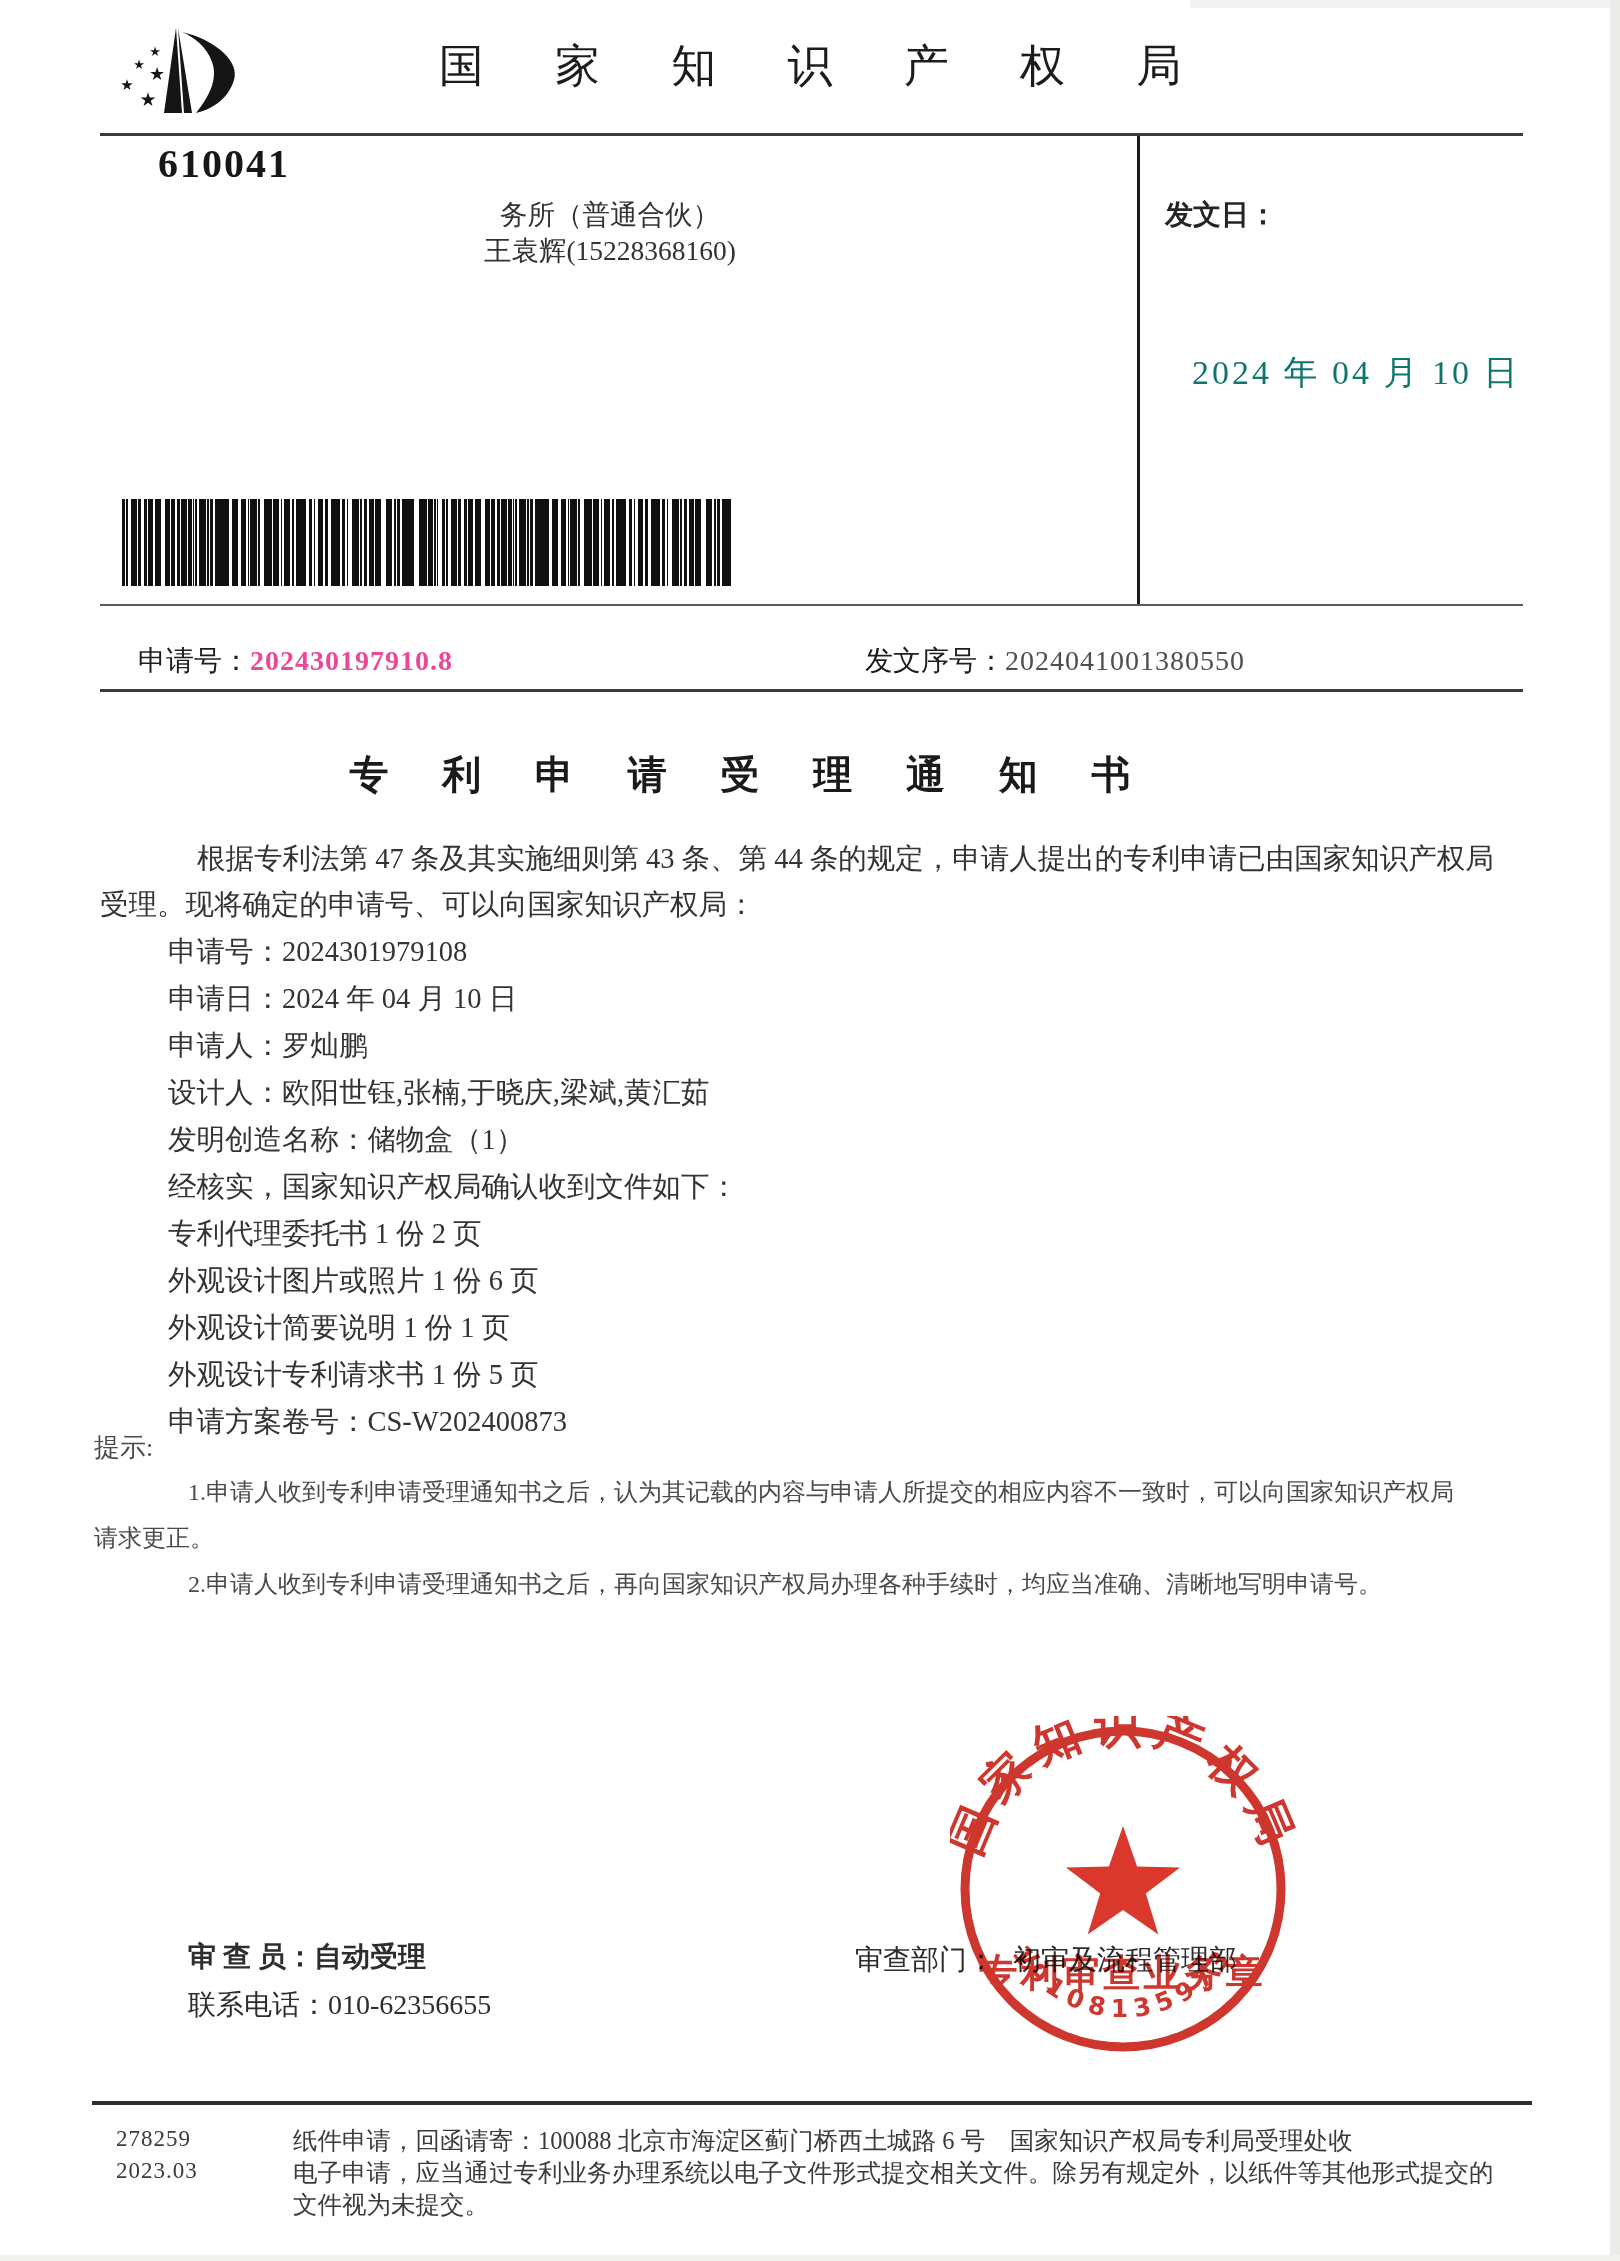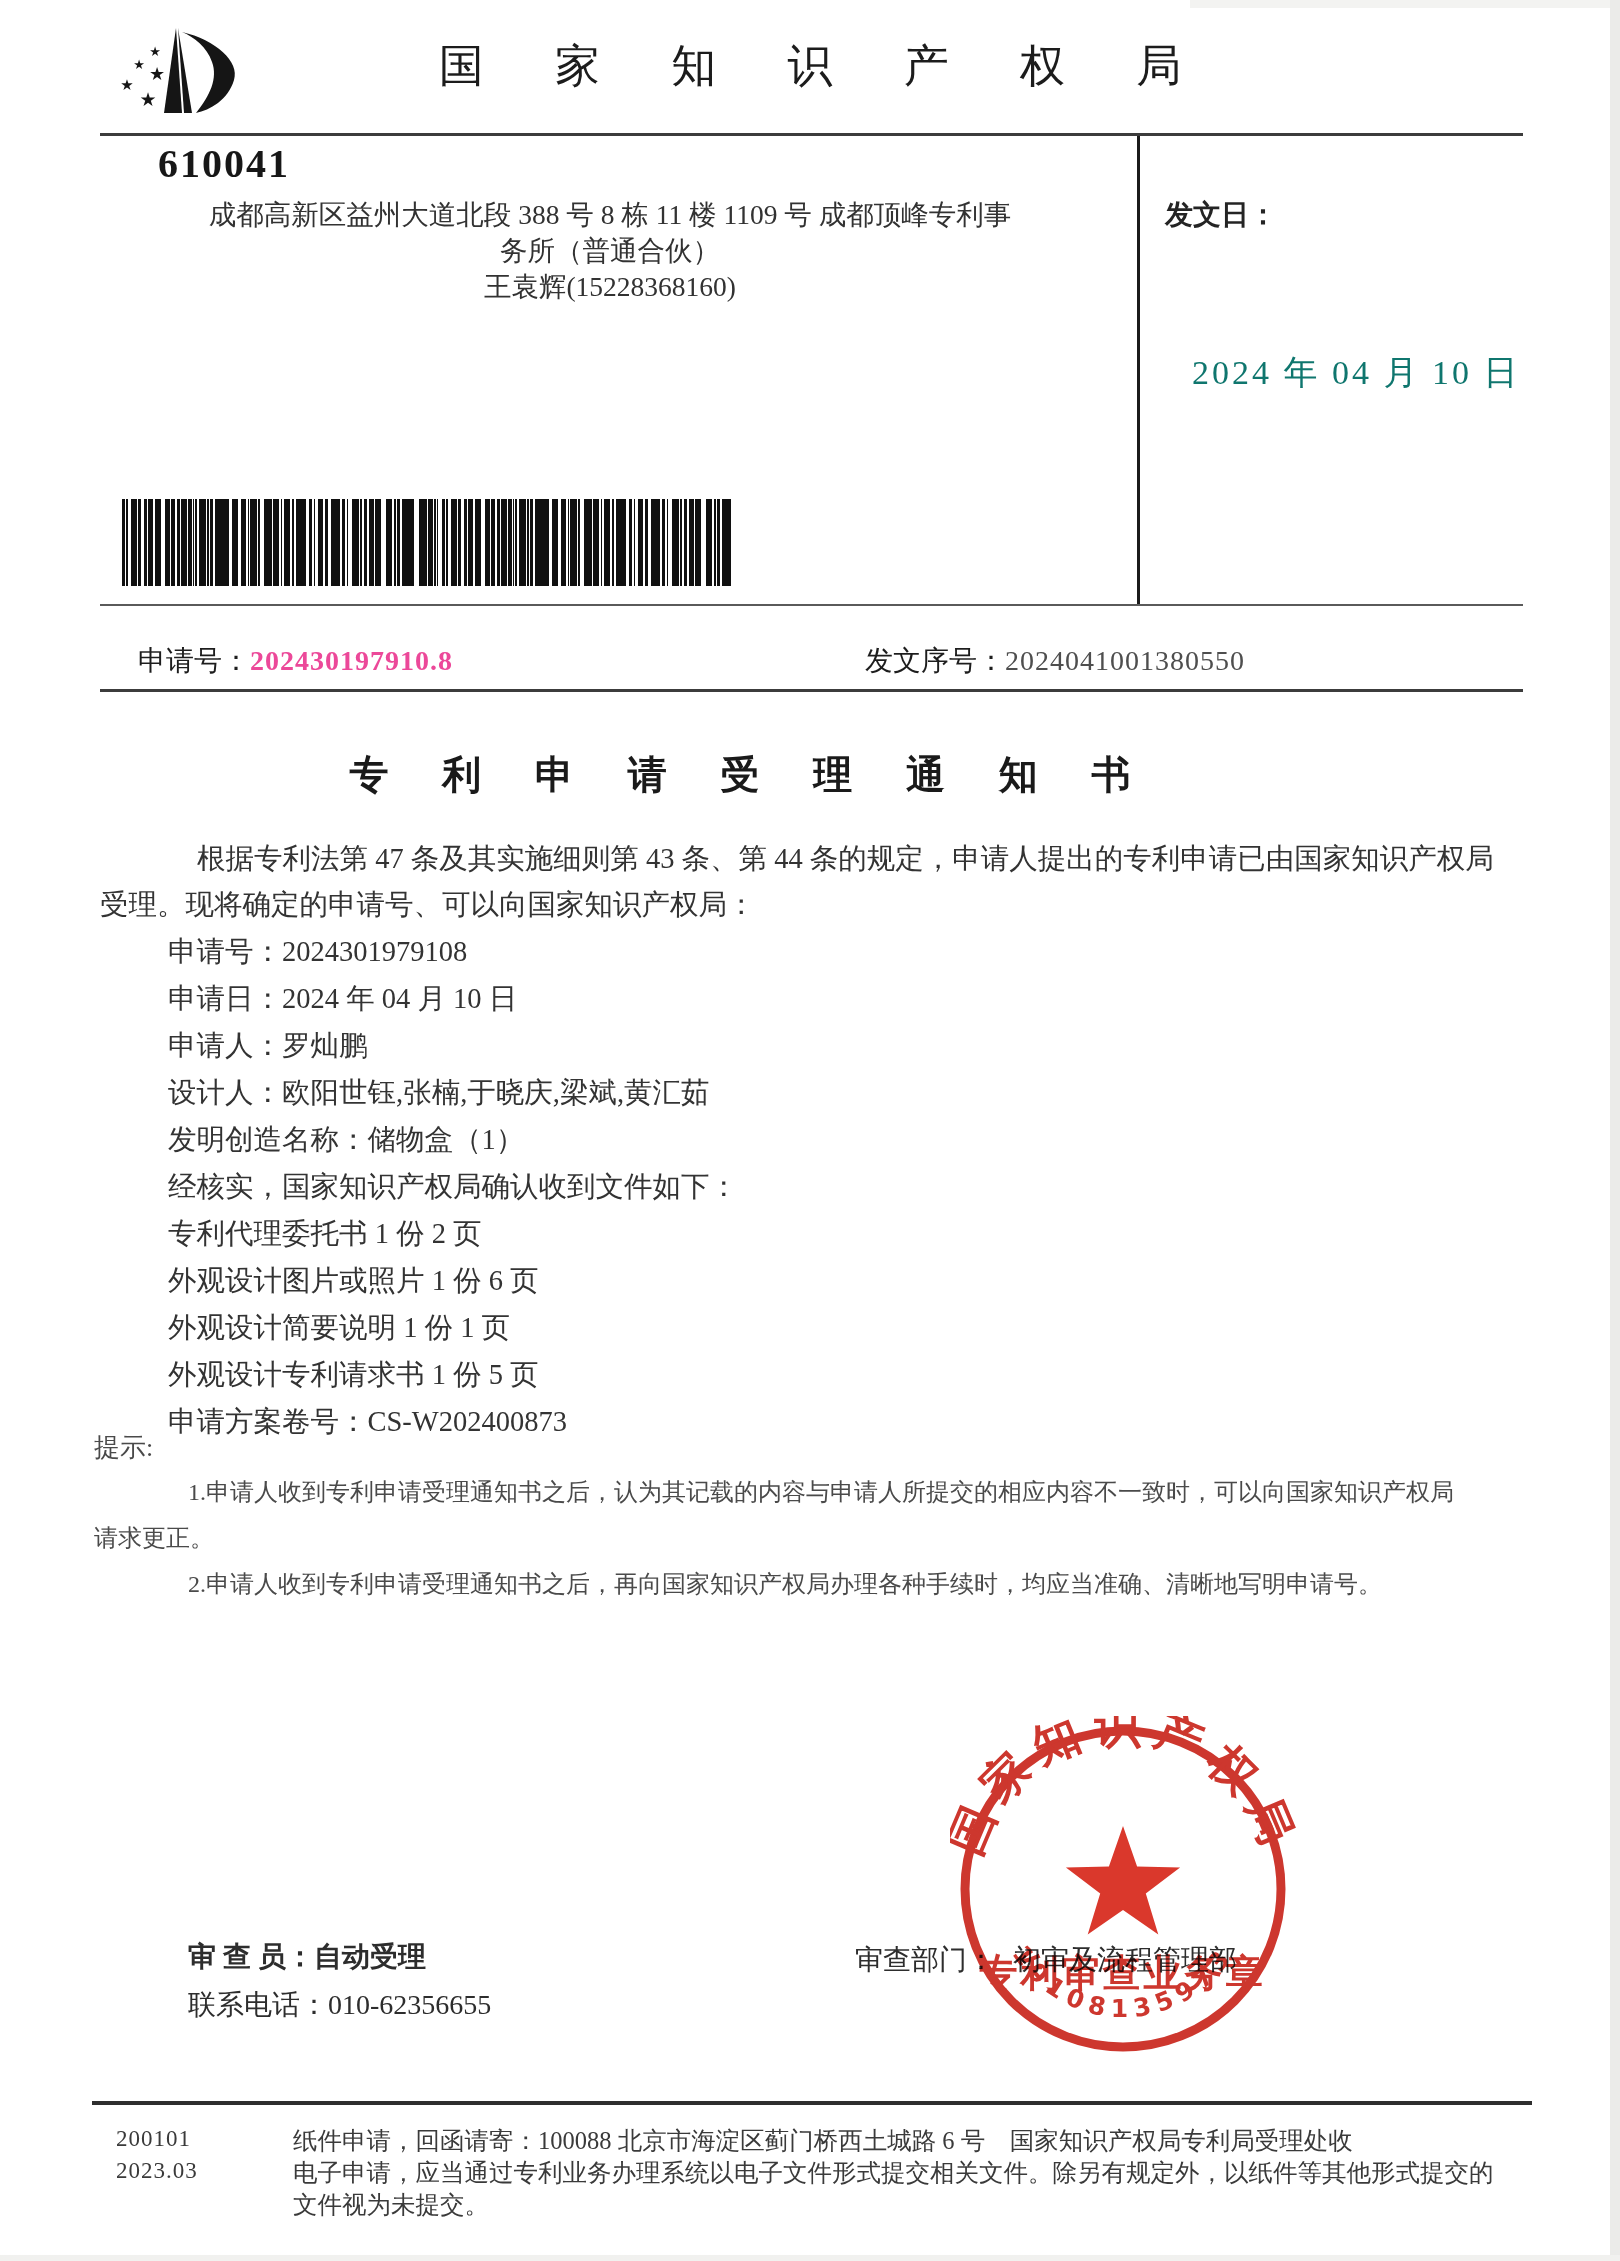--- a/index.html
+++ b/index.html
@@ -74,21 +74,20 @@
   <text x="36" y="86" font-size="19" text-anchor="middle" fill="#151515">★</text>
 </svg>
 
 <div class="abs agency-title">国 家 知 识 产 权 局</div>
 
 <div class="hline" id="hline1"></div>
 <div id="vdivider"></div>
 
 <div class="abs postal">610041</div>
 <div class="abs addr-block">
-  <div>成都高新区益州大道北段 388 号 8 栋 11 楼 1109 号 成都顶峰专利事</div>
   <div>务所（普通合伙）</div>
   <div>王袁辉(15228368160)</div>
 </div>
 
 <div class="abs dispatch-label">发文日：</div>
 <div class="abs dispatch-date">2024 年 04 月 10 日</div>
 
 <div class="barcode" id="barcode1"></div>
 <div class="barcode" id="barcode2"></div>
 
@@ -145,17 +144,17 @@
     <textPath href="#sealTopArc" startOffset="50%" text-anchor="middle">国家知识产权局</textPath>
   </text>
   <polygon fill="#d7281c" points="173,110 187.1,150.6 230.1,151.5 195.8,177.4 208.3,218.5 173,194 137.7,218.5 150.2,177.4 115.9,151.5 158.9,150.6"></polygon>
   <text x="173" y="270" font-size="38" font-weight="bold" fill="#c9271e" letter-spacing="3" text-anchor="middle" font-family="Liberation Serif, DejaVu Serif, serif">专利审查业务章</text>
   <text font-size="25" font-weight="bold" fill="#c9271e" letter-spacing="7" font-family="DejaVu Sans, sans-serif">
     <textPath href="#sealBottomArc" startOffset="50%" text-anchor="middle">1101081359734</textPath>
   </text>
 </svg>
 
 <div class="hline" id="fline"></div>
-<div class="abs footer-code" style="left:116px;top:2126px;">200101</div>
+<div class="abs footer-code" style="left:116px;top:2126px;">278259</div>
 <div class="abs footer-code" style="left:116px;top:2158px;">2023.03</div>
 <div class="abs footer-text" style="left:293px;top:2124px;">纸件申请，回函请寄：100088 北京市海淀区蓟门桥西土城路 6 号　国家知识产权局专利局受理处收</div>
 <div class="abs footer-text" style="left:293px;top:2156px;">电子申请，应当通过专利业务办理系统以电子文件形式提交相关文件。除另有规定外，以纸件等其他形式提交的</div>
 <div class="abs footer-text" style="left:293px;top:2188px;">文件视为未提交。</div>
 
 </body></html>

